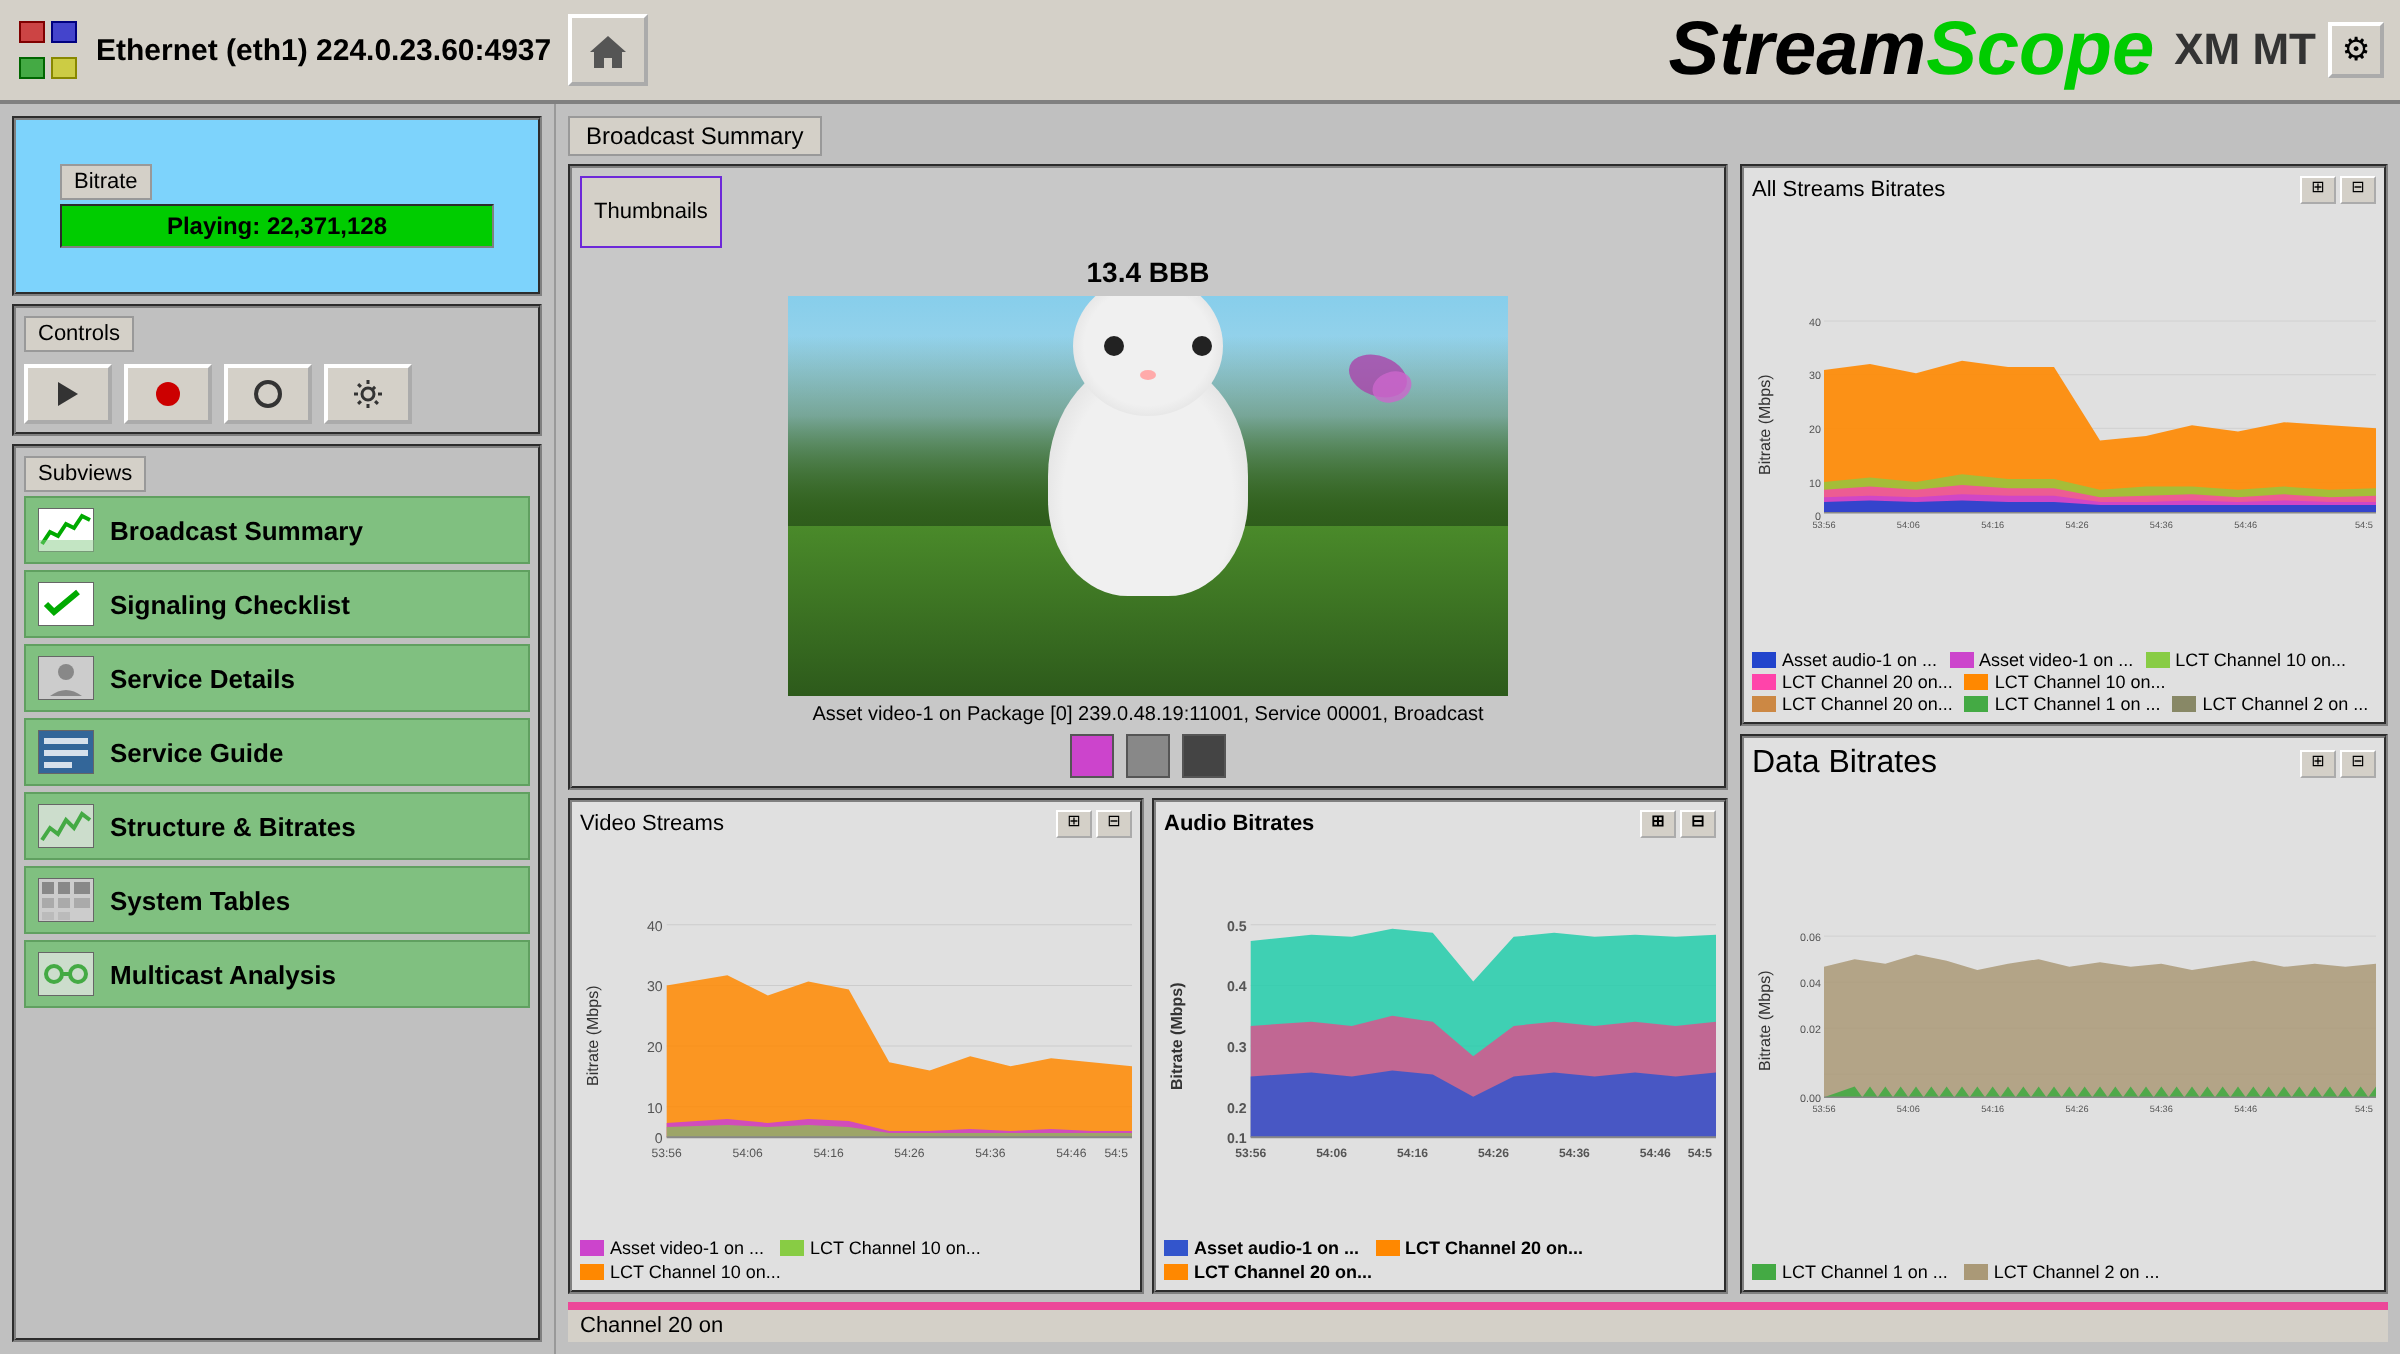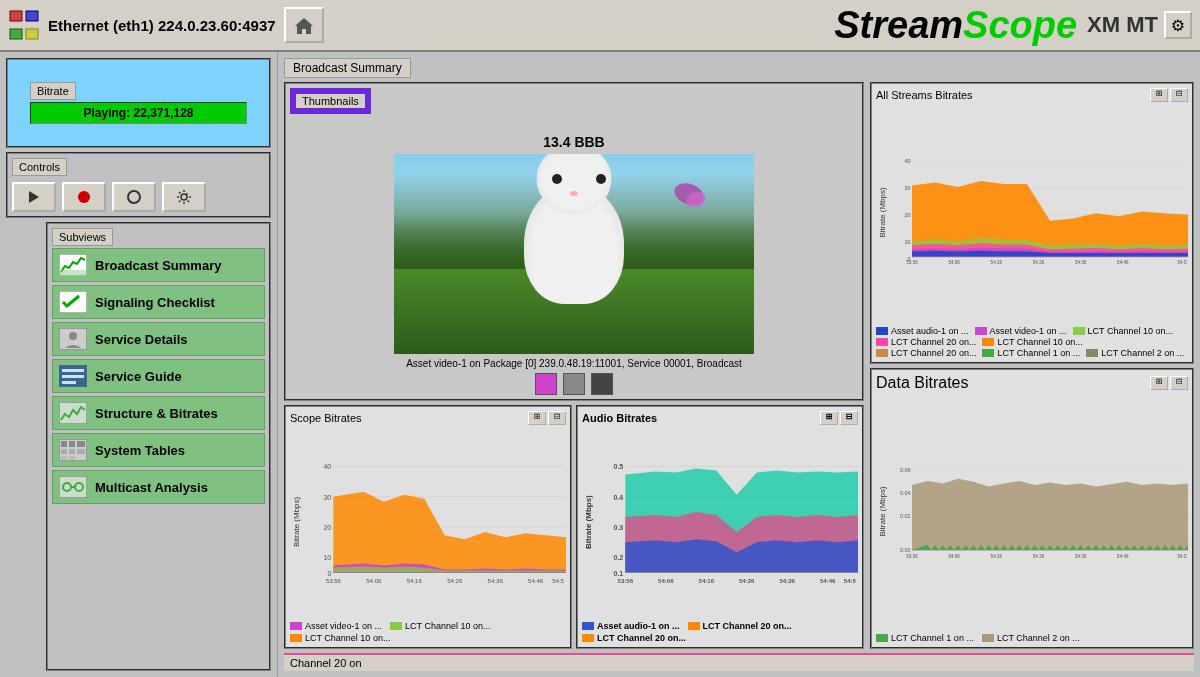--- a/index.html
+++ b/index.html
@@ -22,30 +22,30 @@
     .panel-label { background: #d4d0c8; border: 1px solid #999; padding: 2px 6px; font-size: 11px; display: inline-block; margin-bottom: 2px; }
     
     .bitrate-section { border: 2px groove #808080; padding: 22px; background: #7dd3fc; }
     .bitrate-bar { background: #00cc00; color: #000; text-align: center; padding: 3px; font-size: 12px; font-weight: bold; border: 1px inset #808080; }
     
     .controls-section { border: 2px groove #808080; padding: 4px; background: #c0c0c0; }
     .controls-row { display: flex; gap: 6px; margin-top: 4px; }
     .ctrl-btn { width: 44px; height: 30px; background: #d4d0c8; border: 2px outset #fff; display: flex; align-items: center; justify-content: center; cursor: pointer; }
     .ctrl-btn svg { width: 16px; height: 16px; }
 
-    .subviews-section { border: 2px groove #808080; padding: 4px; background: #c0c0c0; flex: 1; margin-left: 40px; }
+    .subviews-section { border: 2px groove #808080; padding: 4px; background: #c0c0c0; flex: 1; }
     .subview-item { display: flex; align-items: center; gap: 8px; padding: 5px 6px; background: #90c090; border: 1px solid #60a060; margin-bottom: 3px; cursor: pointer; }
     .subview-icon { width: 28px; height: 22px; flex-shrink: 0; }
     .subview-label { font-size: 13px; font-weight: bold; color: #000; }
 
     
     .content { flex: 1; padding: 6px; display: flex; flex-direction: column; gap: 4px; overflow: hidden; }
     
     .broadcast-header { background: #d4d0c8; border: 1px solid #999; padding: 2px 8px; font-size: 12px; display: inline-block; width: fit-content; }
-    .panel-box-label { background: #d4d0c8; border: 6px solid #6d28d9; padding: 1px 6px; font-size: 11px; display: inline-block; margin-bottom: 20px; }
+    .panel-box-label { background: #d4d0c8; border: 1px solid #6d28d9; padding: 11px 6px; font-size: 11px; display: inline-block; margin-bottom: 4px; }
     
     .legend { display: flex; flex-wrap: wrap; gap: 2px 8px; margin-top: 2px; }
     .legend-item { display: flex; align-items: center; gap: 3px; font-size: 9px; }
     .legend-color { width: 12px; height: 8px; flex-shrink: 0; }
   </style>
 </head>
 <body>
 
 <div class="header">
   <div class="header-left">
@@ -255,21 +255,21 @@
             <div style="width:22px;height:22px;background:#cc44cc;border:1px solid #555;"></div>
             <div style="width:22px;height:22px;background:#888888;border:1px solid #555;"></div>
             <div style="width:22px;height:22px;background:#444444;border:1px solid #555;"></div>
           </div>
         </div>
 
         <div style="display:flex; gap:4px; flex:1;">
 
           <div style="flex:1; border:2px groove #808080; background:#e0e0e0; padding:4px; display:flex; flex-direction:column;">
             <div style="display:flex; justify-content:space-between; align-items:center;">
-              <span style="font-size:11px;">Scope Bitrates</span>
+              <span style="font-size:11px;">Video Streams</span>
               <div style="display:flex;gap:2px;">
                 <div style="width:18px;height:14px;background:#d4d0c8;border:1px outset #fff;font-size:8px;text-align:center;cursor:pointer;">⊞</div>
                 <div style="width:18px;height:14px;background:#d4d0c8;border:1px outset #fff;font-size:8px;text-align:center;cursor:pointer;">⊟</div>
               </div>
             </div>
             <div style="display:flex; flex:1; min-height:0;">
               <div style="font-size:8px;writing-mode:vertical-rl;transform:rotate(180deg);text-align:center;padding:0 2px;color:#333;white-space:nowrap;">Bitrate (Mbps)</div>
               <svg viewBox="0 0 260 130" style="flex:1;">
 
                 <line x1="30" y1="10" x2="260" y2="10" stroke="#ccc" stroke-width="0.5"></line>
@@ -490,17 +490,17 @@
             <div class="legend-item">
               <div class="legend-color" style="background:#aa9977;"></div>
               <span>LCT Channel 2 on ...</span>
             </div>
           </div>
         </div>
 
       </div>
     </div>
 
-    <div style="background:#d4d0c8; border-top:2px solid #ec4899; padding:2px 6px; font-size:11px; display:flex; gap:8px;">
+    <div style="background:#d4d0c8; border-top:4px solid #ec4899; padding:2px 6px; font-size:11px; display:flex; gap:8px;">
       <span>Channel 20 on</span>
     </div>
   </div>
 </div>
 
 </body></html>

